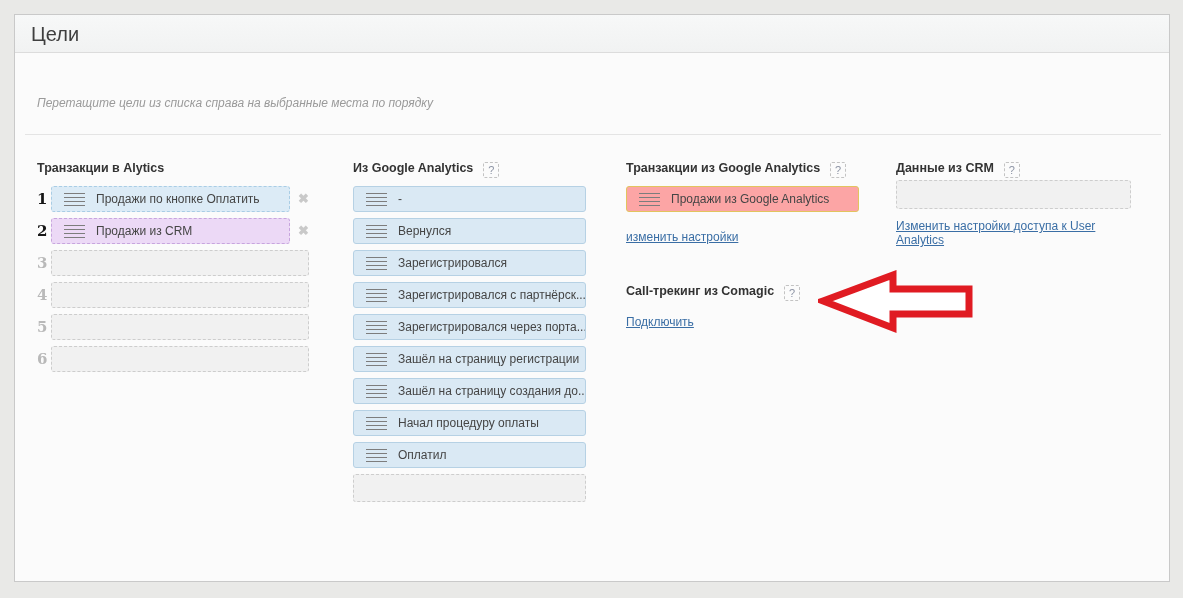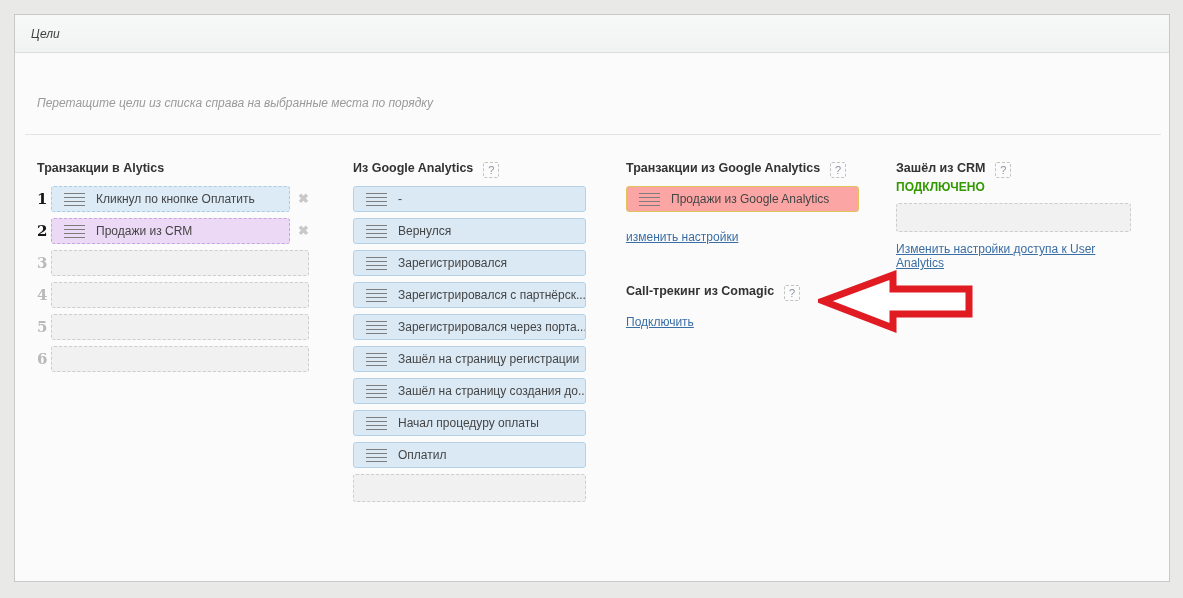--- a/index.html
+++ b/index.html
@@ -16,22 +16,22 @@
     width:1156px; height:568px;
     background:#fbfbfb;
     border:1px solid #c9c9c9;
   }
   .panel-header {
     height:38px;
     background:linear-gradient(#f7f8f8,#f1f2f2);
     border-bottom:1px solid #dcdcdc;
   }
   .panel-title {
-    font-size:12px; color:#3f3f3f;
-    line-height:38px; padding-left:16px;font-style:italic;
+    font-size:20px; color:#3f3f3f;
+    line-height:38px; padding-left:16px;
   }
   .section-heading {
     position:absolute; left:22px; top:63px;
     font-size:12px; font-weight:bold; color:#333;
   }
   .section-subheading {
     position:absolute; left:22px; top:81px;
     font-size:12px; font-style:italic; color:#9a9a9a;
   }
   .divider {
@@ -119,21 +119,21 @@
   <div class="section-subheading">Перетащите цели из списка справа на выбранные места по порядку</div>
   <div class="divider"></div>
 
   <div class="col col-alytics">
     <div class="col-title">Транзакции в Alytics</div>
 
     <div class="slot-row">
       <span class="slot-num">1</span>
       <div class="slot slot-blue">
         <span class="drag-handle"></span>
-        <span>Кликнул по кнопке Оплатить</span>
+        <span>Продажи по кнопке Оплатить</span>
       </div>
       <span class="remove-btn">✖</span>
     </div>
 
     <div class="slot-row">
       <span class="slot-num">2</span>
       <div class="slot slot-purple">
         <span class="drag-handle"></span>
         <span>Продажи из CRM</span>
       </div>
@@ -212,23 +212,22 @@
     </div>
 
     <a class="link tx-link">изменить настройки</a>
 
     <div class="col-title ct-title"><span>Call-трекинг из Comagic</span><span class="help-box">?</span></div>
 
     <a class="link ct-link">Подключить</a>
   </div>
 
   <div class="col col-crm">
-    <div class="col-title" style="margin-bottom:3px;"><span>Зашёл из CRM</span><span class="help-box">?</span></div>
-
-    <div class="crm-status">ПОДКЛЮЧЕНО</div>
+    <div class="col-title" style="margin-bottom:3px;"><span>Данные из CRM</span><span class="help-box">?</span></div>
+
     <div class="crm-slot"></div>
     <a class="link">Изменить настройки доступа к User Analytics</a>
   </div>
 
   <svg class="red-arrow" viewBox="0 0 156 64">
     <polygon points="5,31 75,5 75,19 151,19 151,44 75,44 75,58" fill="#ffffff" stroke="#e01b22" stroke-width="7" stroke-linejoin="miter"></polygon>
   </svg>
 </div>
 
 </body></html>

